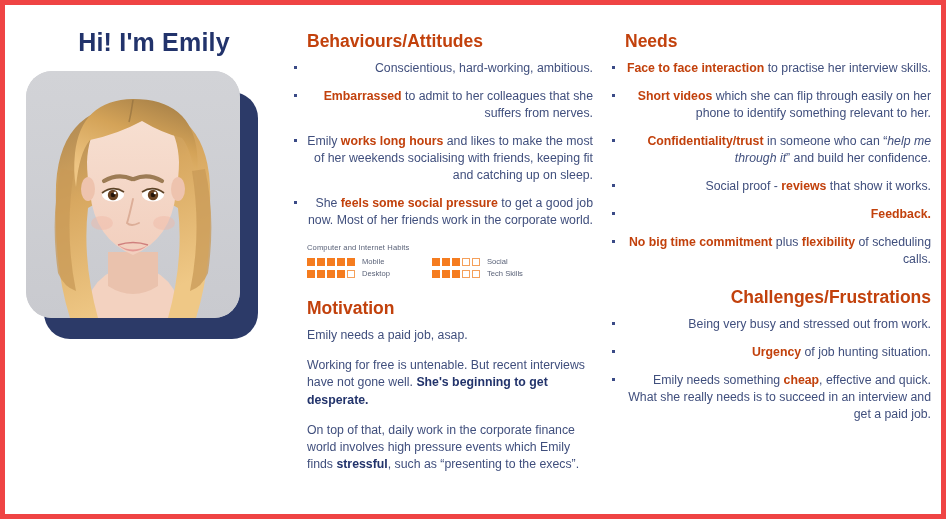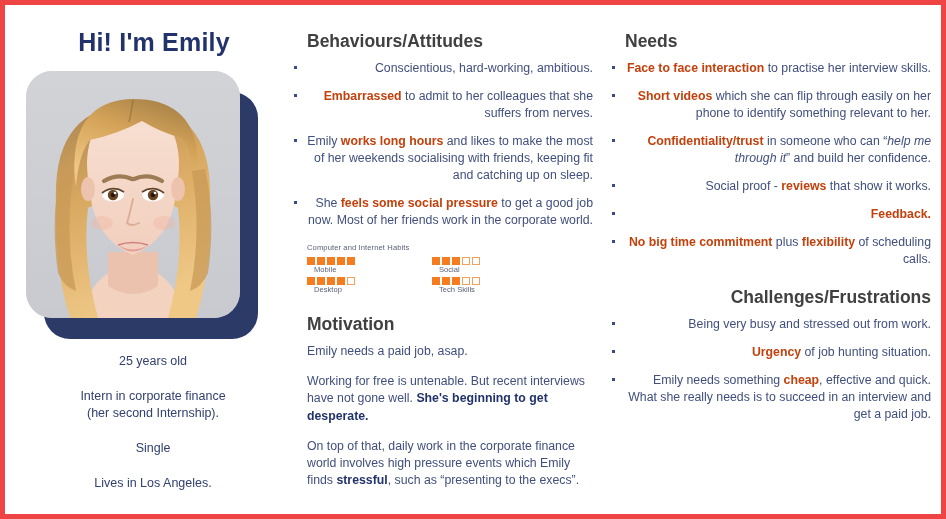--- a/index.html
+++ b/index.html
@@ -85,21 +85,21 @@
     width: 300px;
   }
   #col-right {
     position: absolute;
     left: 606px;
     top: 26px;
     width: 320px;
   }
 
   h2.section-head {
-    color: #404040;
+    color: #c2410c;
     font-size: 17.5px;
     font-weight: bold;
     margin: 0 0 9px 14px;
     line-height: 1.15;
   }
   #motivation-head { margin-top: 17px; }
   #challenges-head { margin-top: 19px; text-align: right; }
 
   ul.bullets {
     list-style: none;
@@ -146,24 +146,23 @@
     font-size: 7.6px;
     margin-bottom: 5px;
     letter-spacing: 0.1px;
   }
   .habit-grid {
     display: flex;
     flex-wrap: wrap;
   }
   .habit-row {
     display: flex;
-    align-items: flex-start;
+    align-items: flex-end;
     width: 50%;
     margin-bottom: 3px;
-    flex-direction: column;
   }
   .habit-squares {
     display: flex;
     gap: 2px;
   }
   .sq {
     width: 8px;
     height: 8px;
     box-sizing: border-box;
   }
@@ -251,29 +250,20 @@
             <path d="M92 174 q15 9 30 0 q-15 13 -30 0 z" fill="#e59a95"></path>
             <path d="M92 174 q15 -5 30 0" stroke="#cf7f7d" stroke-width="1.5" fill="none"></path>
 
             <ellipse cx="76" cy="152" rx="11" ry="7" fill="#f0b9a6" opacity="0.45"></ellipse>
             <ellipse cx="138" cy="152" rx="11" ry="7" fill="#f0b9a6" opacity="0.45"></ellipse>
           </g>
         </svg>
       </div>
     </div>
 
-    <div id="bio">
-      <div class="bio-line">25 years old</div>
-      <div class="bio-line">
-        <span>Intern in corporate finance</span><br>
-        <span>(her second Internship).</span>
-      </div>
-      <div class="bio-line">Single</div>
-      <div class="bio-line">Lives in Los Angeles.</div>
-    </div>
   </div>
 
   <div id="col-mid">
     <h2 class="section-head">Behaviours/Attitudes</h2>
     <ul class="bullets" id="behaviours-list">
         <li><span class="bullet-dot"></span><span>Conscientious, hard-working, ambitious.</span></li>
         <li><span class="bullet-dot"></span><span><b>Embarrassed</b> to admit to her colleagues that she suffers from nerves.</span></li>
         <li><span class="bullet-dot"></span><span>Emily <b>works long hours</b> and likes to make the most of her weekends socialising with friends, keeping fit and catching up on sleep.</span></li>
         <li><span class="bullet-dot"></span><span>She <b>feels some social pressure</b> to get a good job now.  Most of her friends work in the corporate world.</span></li>
       </ul>

